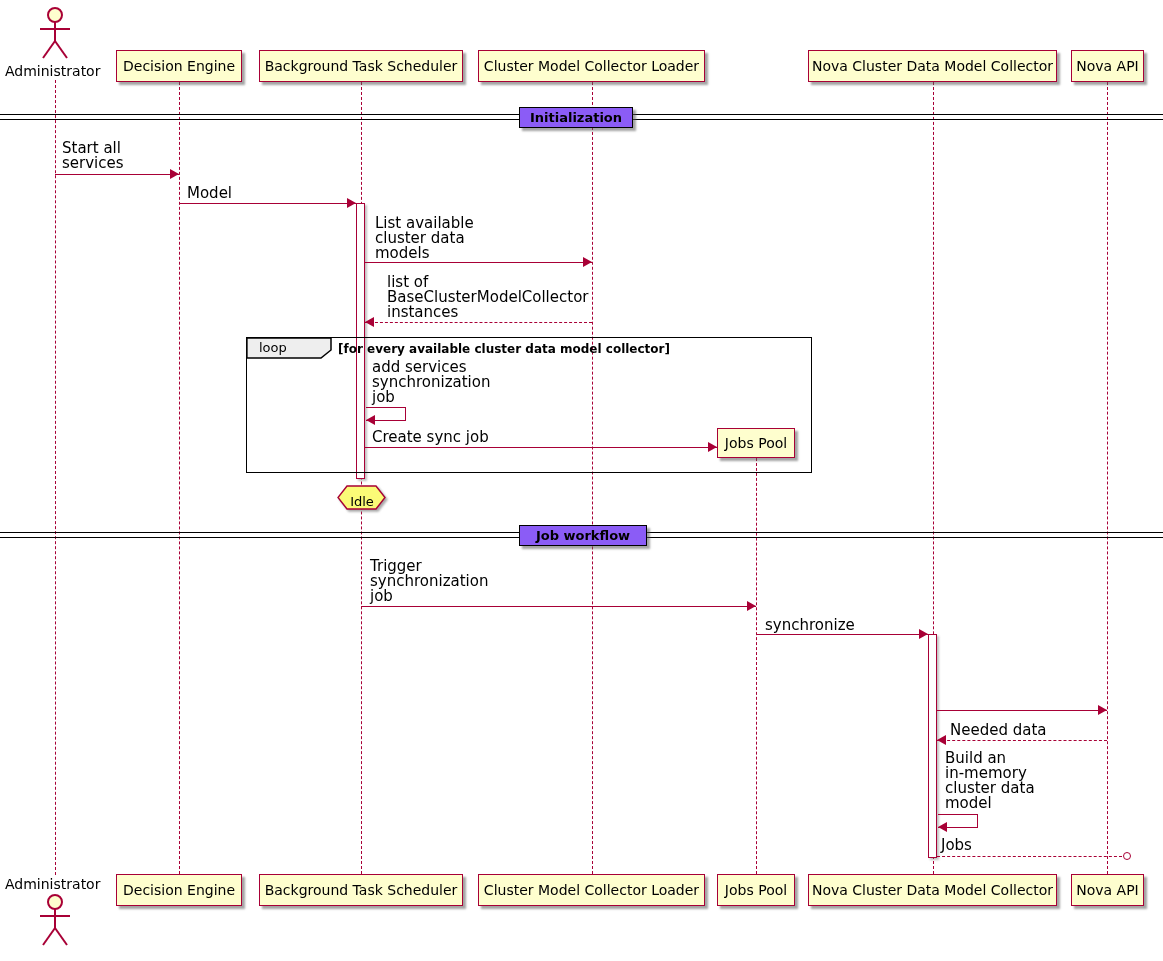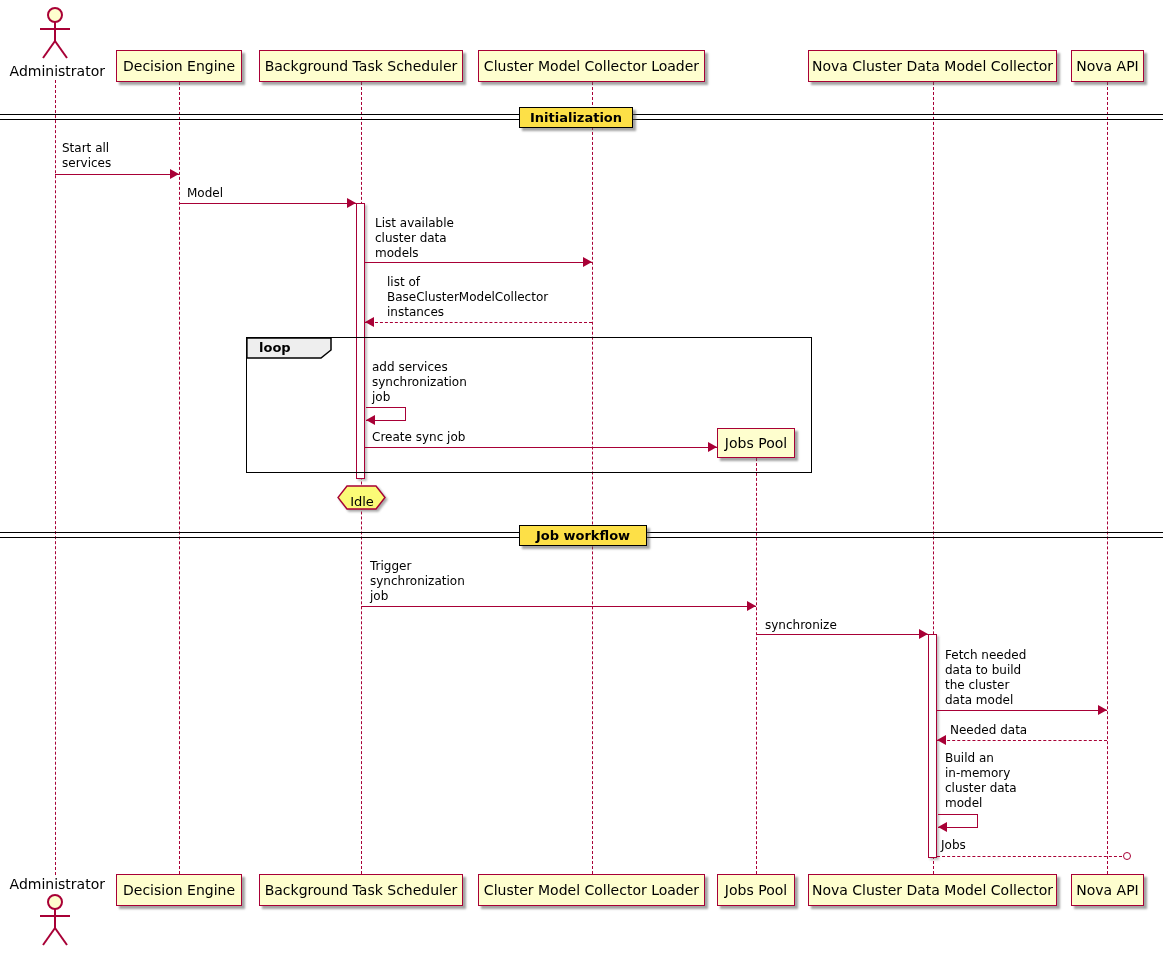--- a/index.html
+++ b/index.html
@@ -25,34 +25,34 @@
 
   
   .hline { position:absolute; height:0; border-top:1px solid #A80036; }
   .hline.dashed { border-top-style:dashed; }
   .arr-r, .arr-l { position:absolute; width:0; height:0; border-top:5px solid transparent; border-bottom:5px solid transparent; }
   .arr-r { border-left:9px solid #A80036; }
   .arr-l { border-right:9px solid #A80036; }
   .self-call { position:absolute; border:1px solid #A80036; border-left:none; }
   .end-circle { position:absolute; width:8px; height:8px; border:1.5px solid #A80036; border-radius:50%; background:#fff; }
 
-  .msg-label { position:absolute; white-space:pre-line; line-height:15px; font-size:12px; }
+  .msg-label { position:absolute; white-space:pre-line; line-height:15px; font-size:15px; }
 
   
   .divider-line { position:absolute; left:0; width:1163px; height:6px; border-top:1.5px solid #000; border-bottom:1.5px solid #000; }
-  .divider-box { position:absolute; background:#fde047; border:1.5px solid #000;
+  .divider-box { position:absolute; background:#8b5cf6; border:1.5px solid #000;
     box-shadow:3px 3px 2px rgba(90,90,90,0.55);
     display:flex; align-items:center; justify-content:center; font-weight:bold; font-size:13px; }
 
   
   .frame { position:absolute; border:1.8px solid #000; background:transparent; }
-  .loop-keyword { position:absolute; font-weight:bold; font-size:13px; }
+  .loop-keyword { position:absolute; font-weight:normal; font-size:13px; }
   .loop-condition { position:absolute; font-weight:bold; font-size:12px; padding-top:1px; }
 
-  .actor-label { position:absolute; text-align:right; font-size:14px; white-space:nowrap; }
+  .actor-label { position:absolute; text-align:left; font-size:14px; white-space:nowrap; }
   .note-label { position:absolute; display:flex; align-items:center; justify-content:center; font-size:13px; }
 </style>
 </head>
 <body>
 
 <div id="diagram">
 
   <div class="lifeline" style="left:55px;top:80px;height:795px"></div>
   <div class="lifeline" style="left:179px;top:82px;height:792px"></div>
   <div class="lifeline" style="left:361px;top:82px;height:792px"></div>
@@ -100,20 +100,21 @@
 BaseClusterModelCollector
 instances</div>
   <div class="hline dashed" style="left:365px;top:322px;width:227px"></div>
   <div class="arr-l" style="left:365px;top:317px"></div>
 
   <div class="frame" style="left:246px;top:337px;width:566px;height:136px"></div>
   <svg class="abs" style="left:246px;top:337px" width="86" height="22" viewBox="0 0 86 22">
     <polygon points="0.9,0.9 85,0.9 85,13 75,21 0.9,21" fill="#EEEEEE" stroke="#000000" stroke-width="1.5"></polygon>
   </svg>
   <div class="loop-keyword" style="left:259px;top:340px">loop</div>
+  <div class="loop-condition" style="left:338px;top:341px">[for every available cluster data model collector]</div>
 
   <div class="msg-label" style="left:372px;top:360px">add services
 synchronization
 job</div>
   <div class="self-call" style="left:366px;top:407px;width:40px;height:14px"></div>
   <div class="arr-l" style="left:366px;top:415px"></div>
 
   <div class="msg-label" style="left:372px;top:430px">Create sync job</div>
   <div class="hline" style="left:365px;top:447px;width:352px"></div>
   <div class="arr-r" style="left:708px;top:442px"></div>
@@ -133,24 +134,20 @@
 job</div>
   <div class="hline" style="left:361px;top:606px;width:395px"></div>
   <div class="arr-r" style="left:747px;top:601px"></div>
 
   <div class="msg-label" style="left:765px;top:618px">synchronize</div>
   <div class="hline" style="left:756px;top:634px;width:172px"></div>
   <div class="arr-r" style="left:919px;top:629px"></div>
 
   <div class="activation" style="left:928px;top:634px;height:224px"></div>
 
-  <div class="msg-label" style="left:945px;top:648px">Fetch needed
-data to build
-the cluster
-data model</div>
   <div class="hline" style="left:937px;top:710px;width:170px"></div>
   <div class="arr-r" style="left:1098px;top:705px"></div>
 
   <div class="msg-label" style="left:950px;top:723px">Needed data</div>
   <div class="hline dashed" style="left:937px;top:740px;width:170px"></div>
   <div class="arr-l" style="left:937px;top:735px"></div>
 
   <div class="msg-label" style="left:945px;top:751px">Build an
 in-memory
 cluster data

